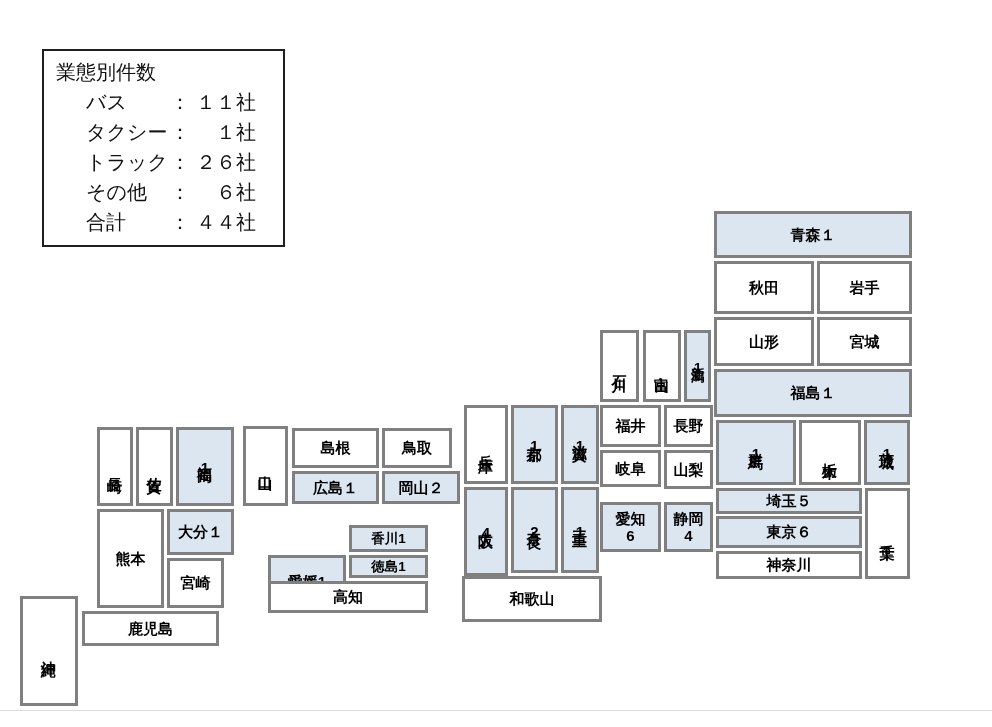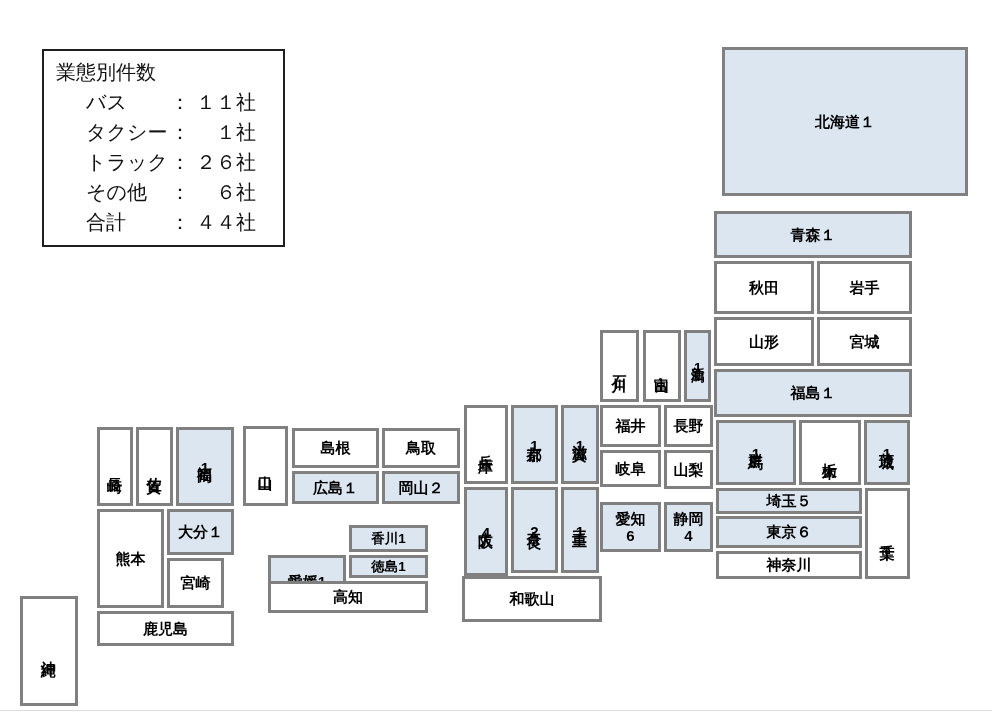--- a/index.html
+++ b/index.html
@@ -41,21 +41,20 @@
       <span class="ll">トラック</span><span class="lc">：</span><span class="lv">２６社</span>
     </div>
     <div class="legend-row">
       <span class="ll">その他</span><span class="lc">：</span><span class="lv">６社</span>
     </div>
     <div class="legend-row">
       <span class="ll">合計</span><span class="lc">：</span><span class="lv">４４社</span>
     </div>
   </div>
 
-  <div class="pref b" style="left:722px;top:47px;width:246px;height:149px">北海道１</div>
   <div class="pref b" style="left:714px;top:211px;width:198px;height:47px">青森１</div>
   <div class="pref" style="left:817px;top:261px;width:95px;height:53px">岩手</div>
   <div class="pref" style="left:714px;top:261px;width:100px;height:53px">秋田</div>
   <div class="pref" style="left:714px;top:317px;width:100px;height:49px">山形</div>
   <div class="pref" style="left:817px;top:317px;width:95px;height:49px">宮城</div>
   <div class="pref b" style="left:714px;top:369px;width:198px;height:48px">福島１</div>
 
   <div class="pref b v" style="left:716px;top:420px;width:80px;height:65px">群馬1</div>
   <div class="pref v" style="left:799px;top:420px;width:62px;height:65px">栃木</div>
   <div class="pref b v" style="left:864px;top:420px;width:46px;height:65px">茨城1</div>
@@ -79,32 +78,32 @@
   <div class="pref v" style="left:464px;top:405px;width:44px;height:79px">兵庫</div>
   <div class="pref b v" style="left:511px;top:405px;width:47px;height:79px">京都1</div>
   <div class="pref b v" style="left:561px;top:405px;width:38px;height:79px">滋賀1</div>
   <div class="pref b v" style="left:464px;top:487px;width:44px;height:89px">大阪4</div>
   <div class="pref b v" style="left:511px;top:487px;width:47px;height:86px">奈良2</div>
   <div class="pref b v" style="left:561px;top:487px;width:38px;height:86px">三重1</div>
   <div class="pref" style="left:462px;top:576px;width:140px;height:46px">和歌山</div>
 
   <div class="pref v" style="left:243px;top:426px;width:45px;height:80px">山口</div>
   <div class="pref" style="left:292px;top:428px;width:87px;height:40px">島根</div>
-  <div class="pref" style="left:382px;top:428px;width:78px;height:40px">鳥取</div>
+  <div class="pref" style="left:382px;top:428px;width:70px;height:40px">鳥取</div>
   <div class="pref b" style="left:292px;top:471px;width:87px;height:33px">広島１</div>
   <div class="pref b" style="left:382px;top:471px;width:78px;height:33px">岡山２</div>
 
   <div class="pref b" style="left:268px;top:555px;width:78px;height:53px">愛媛1</div>
   <div class="pref b s" style="left:349px;top:525px;width:79px;height:27px">香川1</div>
   <div class="pref b s" style="left:349px;top:555px;width:79px;height:23px">徳島1</div>
   <div class="pref" style="left:268px;top:581px;width:160px;height:32px">高知</div>
 
   <div class="pref v" style="left:97px;top:427px;width:36px;height:79px">長崎</div>
   <div class="pref v" style="left:136px;top:427px;width:37px;height:79px">佐賀</div>
   <div class="pref b v" style="left:176px;top:427px;width:58px;height:79px">福岡1</div>
   <div class="pref" style="left:97px;top:509px;width:67px;height:99px">熊本</div>
   <div class="pref b" style="left:167px;top:509px;width:67px;height:46px">大分１</div>
   <div class="pref" style="left:167px;top:558px;width:57px;height:50px">宮崎</div>
-  <div class="pref" style="left:97px;top:611px;width:137px;height:35px">鹿児島</div>
+  <div class="pref" style="left:82px;top:611px;width:137px;height:35px">鹿児島</div>
   <div class="pref v" style="left:20px;top:596px;width:58px;height:110px">沖縄</div>
 
   <div class="gridline"></div>
 </div>
 
 </body></html>

